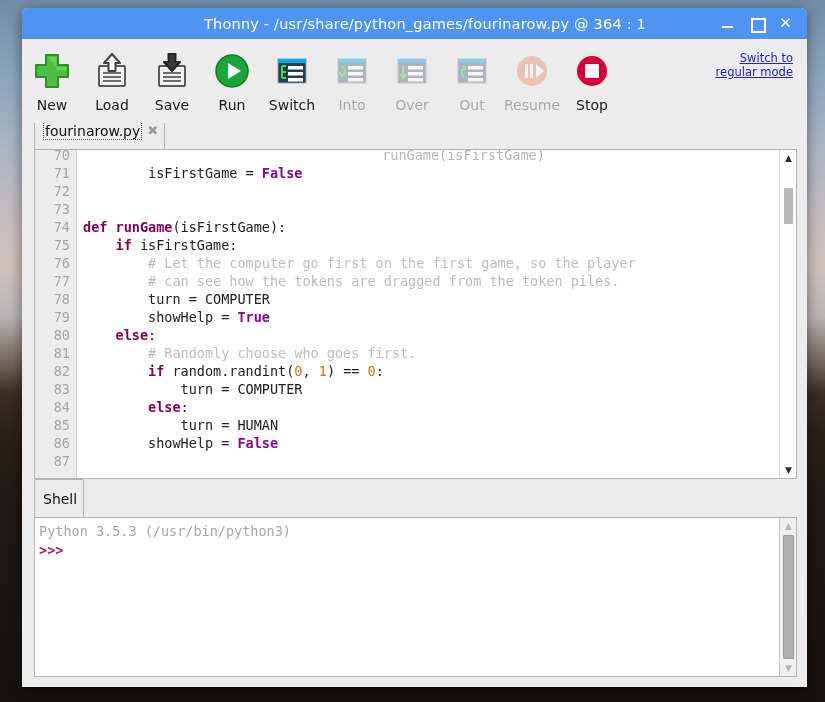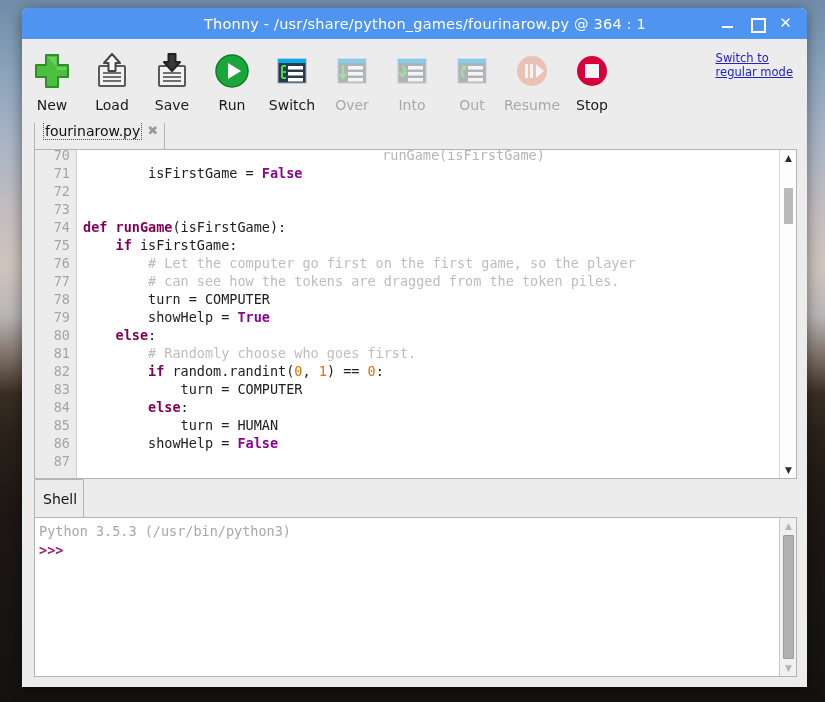--- a/index.html
+++ b/index.html
@@ -88,21 +88,21 @@
   .tool .tlabel {
     font-size: 14px; color: #1a1a1a;
     margin-top: 4px;
     text-align: right;
   }
   .tool.disabled .tlabel { color: #a9a9a9; }
   .tool.disabled .ticon { opacity: .45; }
   #tool-spacer { flex: 1; }
   #mode-link {
     margin: 6px 14px 0 0;
-    text-align: left;
+    text-align: right;
     font-size: 11.5px;
     color: #2222cc;
     line-height: 14px;
     text-decoration: underline;
     cursor: pointer;
     align-self: flex-start;
   }
   #mode-link span { display:block; text-decoration: underline; }
 
   
@@ -278,38 +278,38 @@
     </div>
 
     <div class="tool disabled">
       <div class="ticon">
         <svg width="38" height="38" viewBox="0 0 38 38">
           <rect x="5" y="7" width="28" height="24" fill="#66707a" stroke="#93a3b3" stroke-width="1"></rect>
           <rect x="5" y="7" width="28" height="4" fill="#00aeef"></rect>
           <rect x="15" y="14" width="15" height="3.5" fill="#ffffff"></rect>
           <rect x="15" y="20" width="15" height="3.5" fill="#ffffff"></rect>
           <rect x="15" y="26" width="15" height="3.5" fill="#ffffff"></rect>
-          <path d="M10 13 v12 M7 22 l3 4 l3 -4" stroke="#3ddc3d" stroke-width="2" fill="none"></path>
-        </svg>
-      </div>
-      <div class="tlabel">Over</div>
+          <path d="M9 14 q5 4 1 9 M6 20 l3 4 l4 -3" stroke="#3ddc3d" stroke-width="2" fill="none"></path>
+        </svg>
+      </div>
+      <div class="tlabel">Into</div>
     </div>
 
     <div class="tool disabled">
       <div class="ticon">
         <svg width="38" height="38" viewBox="0 0 38 38">
           <rect x="5" y="7" width="28" height="24" fill="#66707a" stroke="#93a3b3" stroke-width="1"></rect>
           <rect x="5" y="7" width="28" height="4" fill="#00aeef"></rect>
           <rect x="15" y="14" width="15" height="3.5" fill="#ffffff"></rect>
           <rect x="15" y="20" width="15" height="3.5" fill="#ffffff"></rect>
           <rect x="15" y="26" width="15" height="3.5" fill="#ffffff"></rect>
-          <path d="M9 14 q5 4 1 9 M6 20 l3 4 l4 -3" stroke="#3ddc3d" stroke-width="2" fill="none"></path>
-        </svg>
-      </div>
-      <div class="tlabel">Into</div>
+          <path d="M10 13 v12 M7 22 l3 4 l3 -4" stroke="#3ddc3d" stroke-width="2" fill="none"></path>
+        </svg>
+      </div>
+      <div class="tlabel">Over</div>
     </div>
 
     <div class="tool disabled">
       <div class="ticon">
         <svg width="38" height="38" viewBox="0 0 38 38">
           <rect x="5" y="7" width="28" height="24" fill="#66707a" stroke="#93a3b3" stroke-width="1"></rect>
           <rect x="5" y="7" width="28" height="4" fill="#00aeef"></rect>
           <rect x="15" y="14" width="15" height="3.5" fill="#ffffff"></rect>
           <rect x="15" y="20" width="15" height="3.5" fill="#ffffff"></rect>
           <rect x="15" y="26" width="15" height="3.5" fill="#ffffff"></rect>

